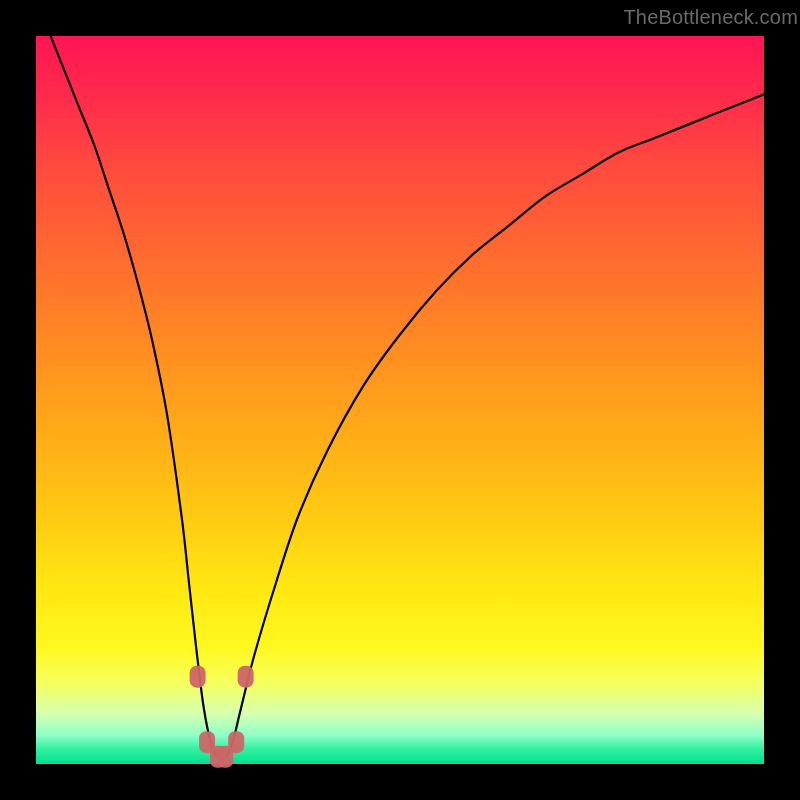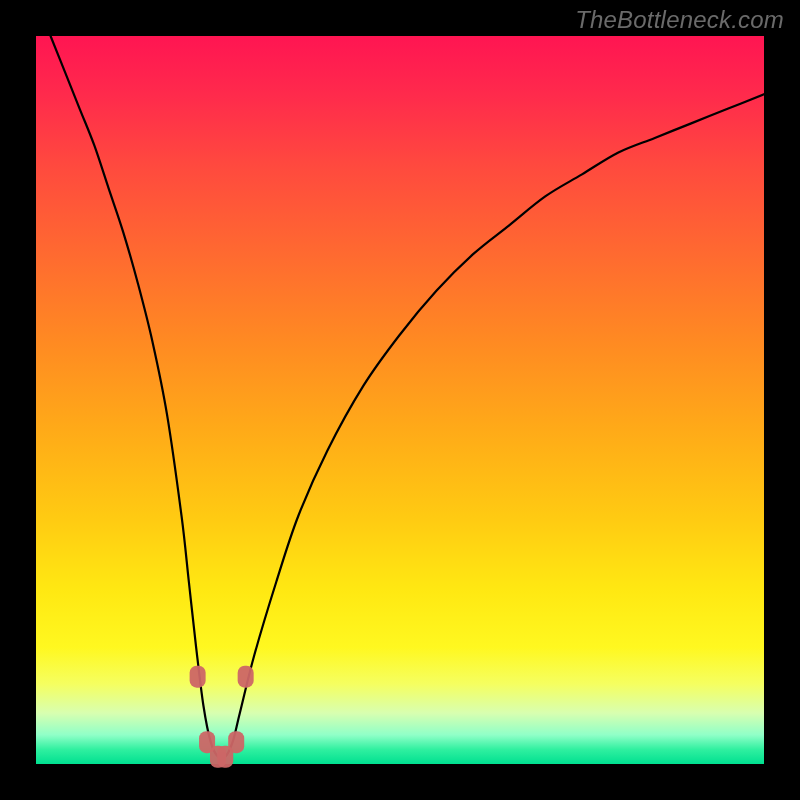--- a/index.html
+++ b/index.html
@@ -36,26 +36,25 @@
       #f5ff60 89%,
       #d8ffb0 93%,
       #90ffc8 96%,
       #30f0a0 98%,
       #00e090 100%
     );
   }
   .watermark {
     position: absolute;
     top: 6px;
-    right: 16px;
+    right: 2px;
     color: #6a6a6a;
-    font-size: 24px;
+    font-size: 20px;
     letter-spacing: 0.2px;
     user-select: none;
-    font-style: italic;
   }
   svg.curve {
     position: absolute;
     left: 0;
     top: 0;
     width: 728px;
     height: 728px;
     overflow: visible;
   }
   .marker {

